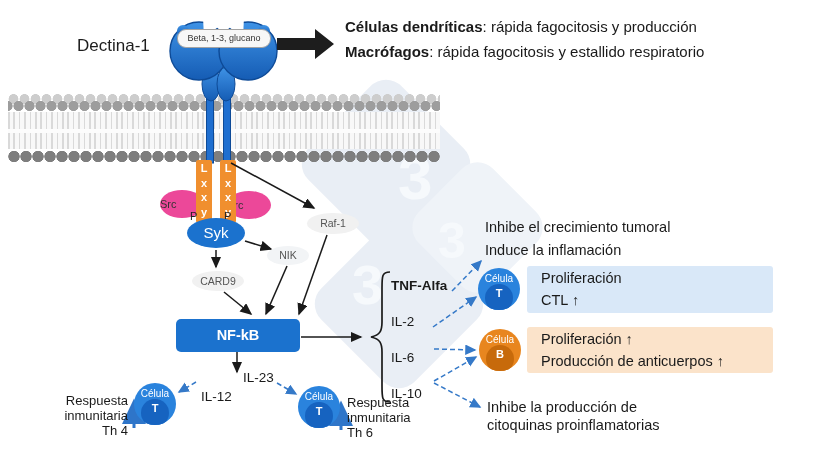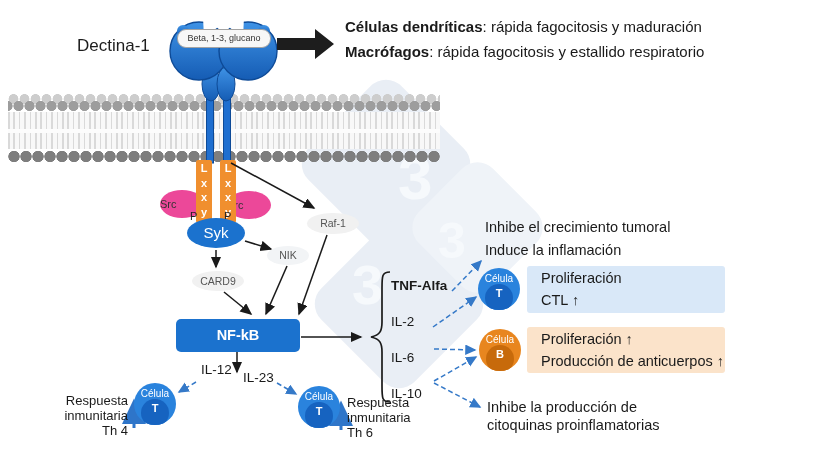--- a/index.html
+++ b/index.html
@@ -45,21 +45,21 @@
   .nfkb{left:176px;top:319px;width:124px;height:33px;border-radius:5px;background:#1b72ce;z-index:5;
     color:#fff;font-weight:600;font-size:14.5px;text-align:center;line-height:33px;}
 
   
   .dectin-title{left:77px;top:36px;font-size:17px;color:#1d1d1d;z-index:6;}
   .fx-line{left:345px;font-size:15px;z-index:6;white-space:nowrap;}
   .fx-1{top:18px;} .fx-2{top:43px;}
   .fx-line b{font-weight:bold;}
   .cyto{left:391px;font-size:13.5px;z-index:6;}
   .cyto-0{top:278px;font-weight:bold;} .cyto-1{top:314px;} .cyto-2{top:350px;} .cyto-3{top:386px;}
-  .il12{left:201px;top:362px;font-size:13.5px;z-index:6;}
+  .il12{left:201px;top:389px;font-size:13.5px;z-index:6;}
   .il23{left:243px;top:370px;font-size:13.5px;z-index:6;}
   .outcome{font-size:14.5px;z-index:6;}
   .out-tumor{left:485px;top:219px;}
   .out-inflam{left:485px;top:242px;}
   .out-inhibit{left:487px;top:399px;line-height:17.5px;}
   .th-text{font-size:13px;line-height:15px;z-index:6;}
   .th1{left:40px;top:393px;width:88px;text-align:right;}
   .th17{left:347px;top:395px;text-align:left;}
 
   
@@ -68,21 +68,21 @@
   .cell .l1{position:absolute;top:5px;left:0;width:100%;text-align:center;font-size:10px;color:#fff;}
   .cell .l2{position:absolute;top:19px;left:0;width:100%;text-align:center;font-size:11px;font-weight:bold;color:#fff;}
   .cell-t{background:#2a83dd;} .cell-t .inner{background:#1663c0;}
   .cell-b{background:#e8861f;} .cell-b .inner{background:#c76a0b;}
   .tcell-left{left:134px;top:383px;}
   .tcell-right{left:298px;top:386px;}
   .tcell-panel{left:478px;top:268px;}
   .bcell-panel{left:479px;top:329px;}
 
   
-  .result-box{left:527px;width:198px;border-radius:3px;z-index:6;}
+  .result-box{left:527px;width:246px;border-radius:3px;z-index:6;}
   .box-blue{top:266px;height:47px;background:#d9e8f8;}
   .box-orange{top:327px;height:46px;background:#fbe3ca;}
   .result-box span{position:absolute;left:14px;font-size:14.5px;color:#1a1a1a;white-space:nowrap;}
   .rb-l1{top:4px;} .rb-l2{top:26px;}
 
   .overlay{position:absolute;left:0;top:0;z-index:4;pointer-events:none;}
 </style>
 </head>
 <body>
 
@@ -143,21 +143,21 @@
   <span class="abs p-label p-left">P</span>
   <span class="abs p-label p-right">P</span>
   <div class="abs syk">Syk</div>
   <div class="abs gray-node card9">CARD9</div>
   <div class="abs gray-node nik">NIK</div>
   <div class="abs gray-node raf1">Raf-1</div>
   <div class="abs nfkb">NF-kB</div>
 
   <div class="abs dectin-title">Dectina-1</div>
   <div class="abs fx-line fx-1">
-    <b>Células dendríticas</b><span>: rápida fagocitosis y maduración</span>
+    <b>Células dendríticas</b><span>: rápida fagocitosis y producción</span>
   </div>
   <div class="abs fx-line fx-2">
     <b>Macrófagos</b><span>: rápida fagocitosis y estallido respiratorio</span>
   </div>
 
   <span class="abs cyto cyto-0">TNF-Alfa</span>
   <span class="abs cyto cyto-1">IL-2</span>
   <span class="abs cyto cyto-2">IL-6</span>
   <span class="abs cyto cyto-3">IL-10</span>
   <span class="abs il12">IL-12</span>

